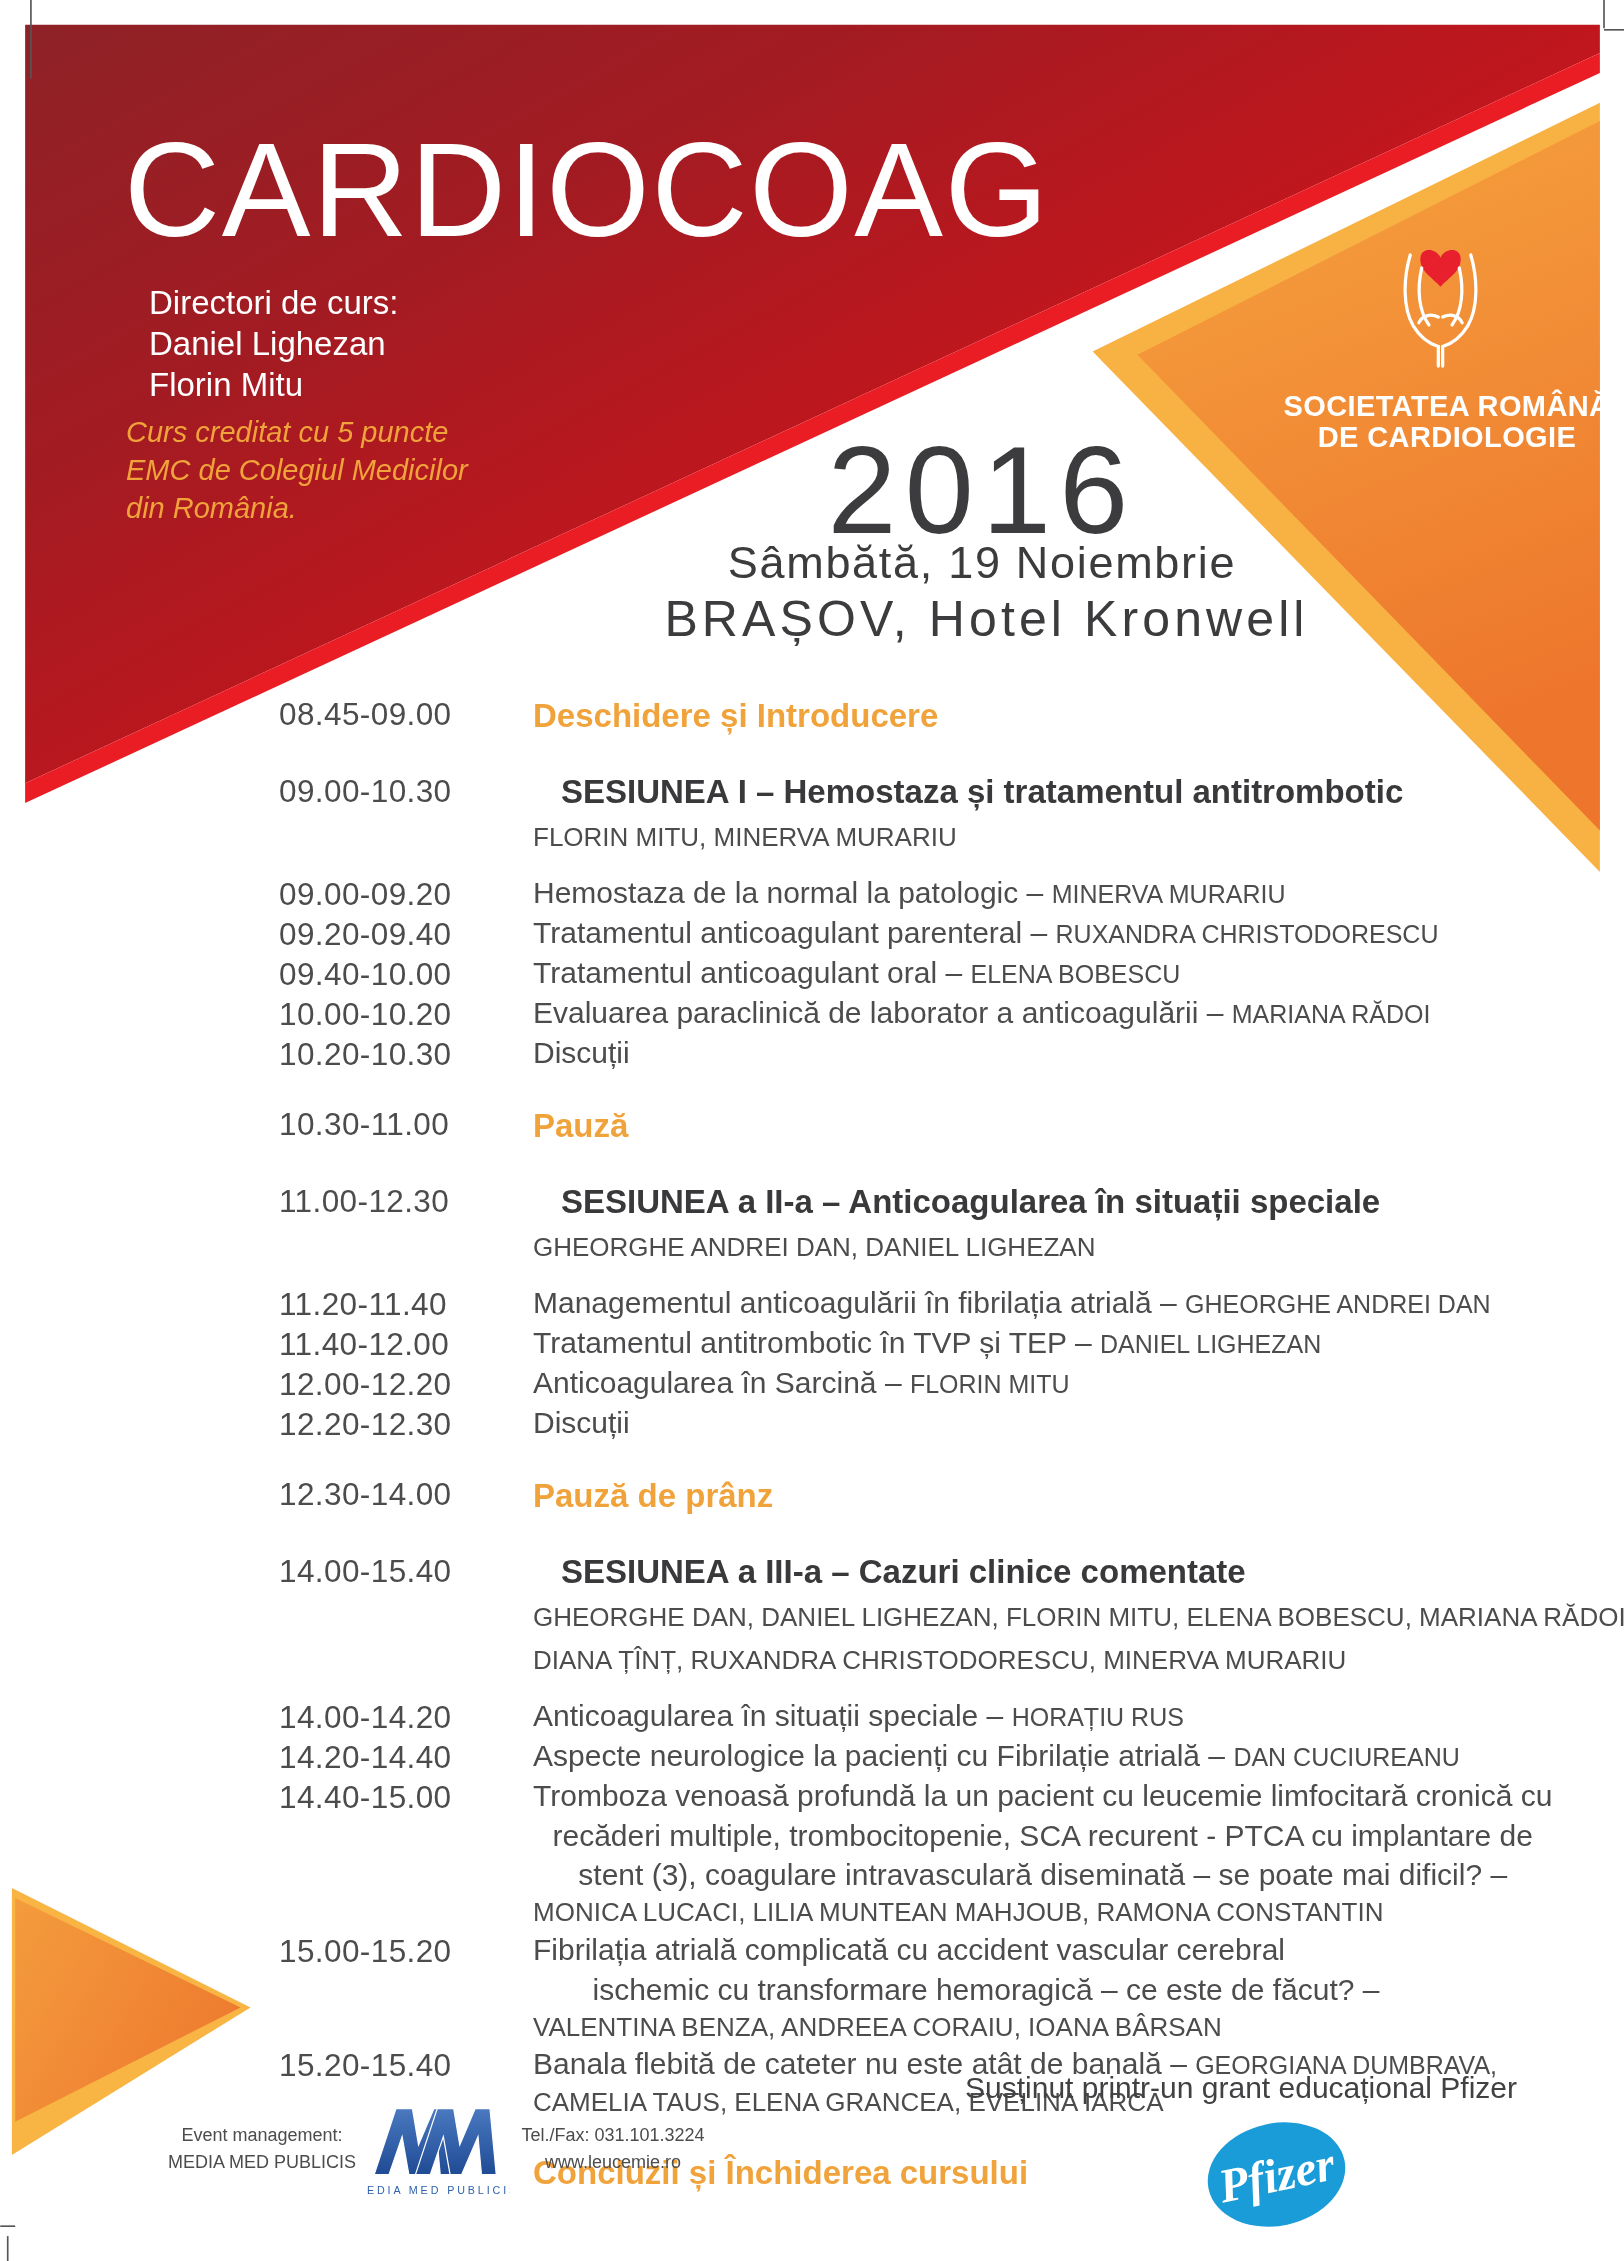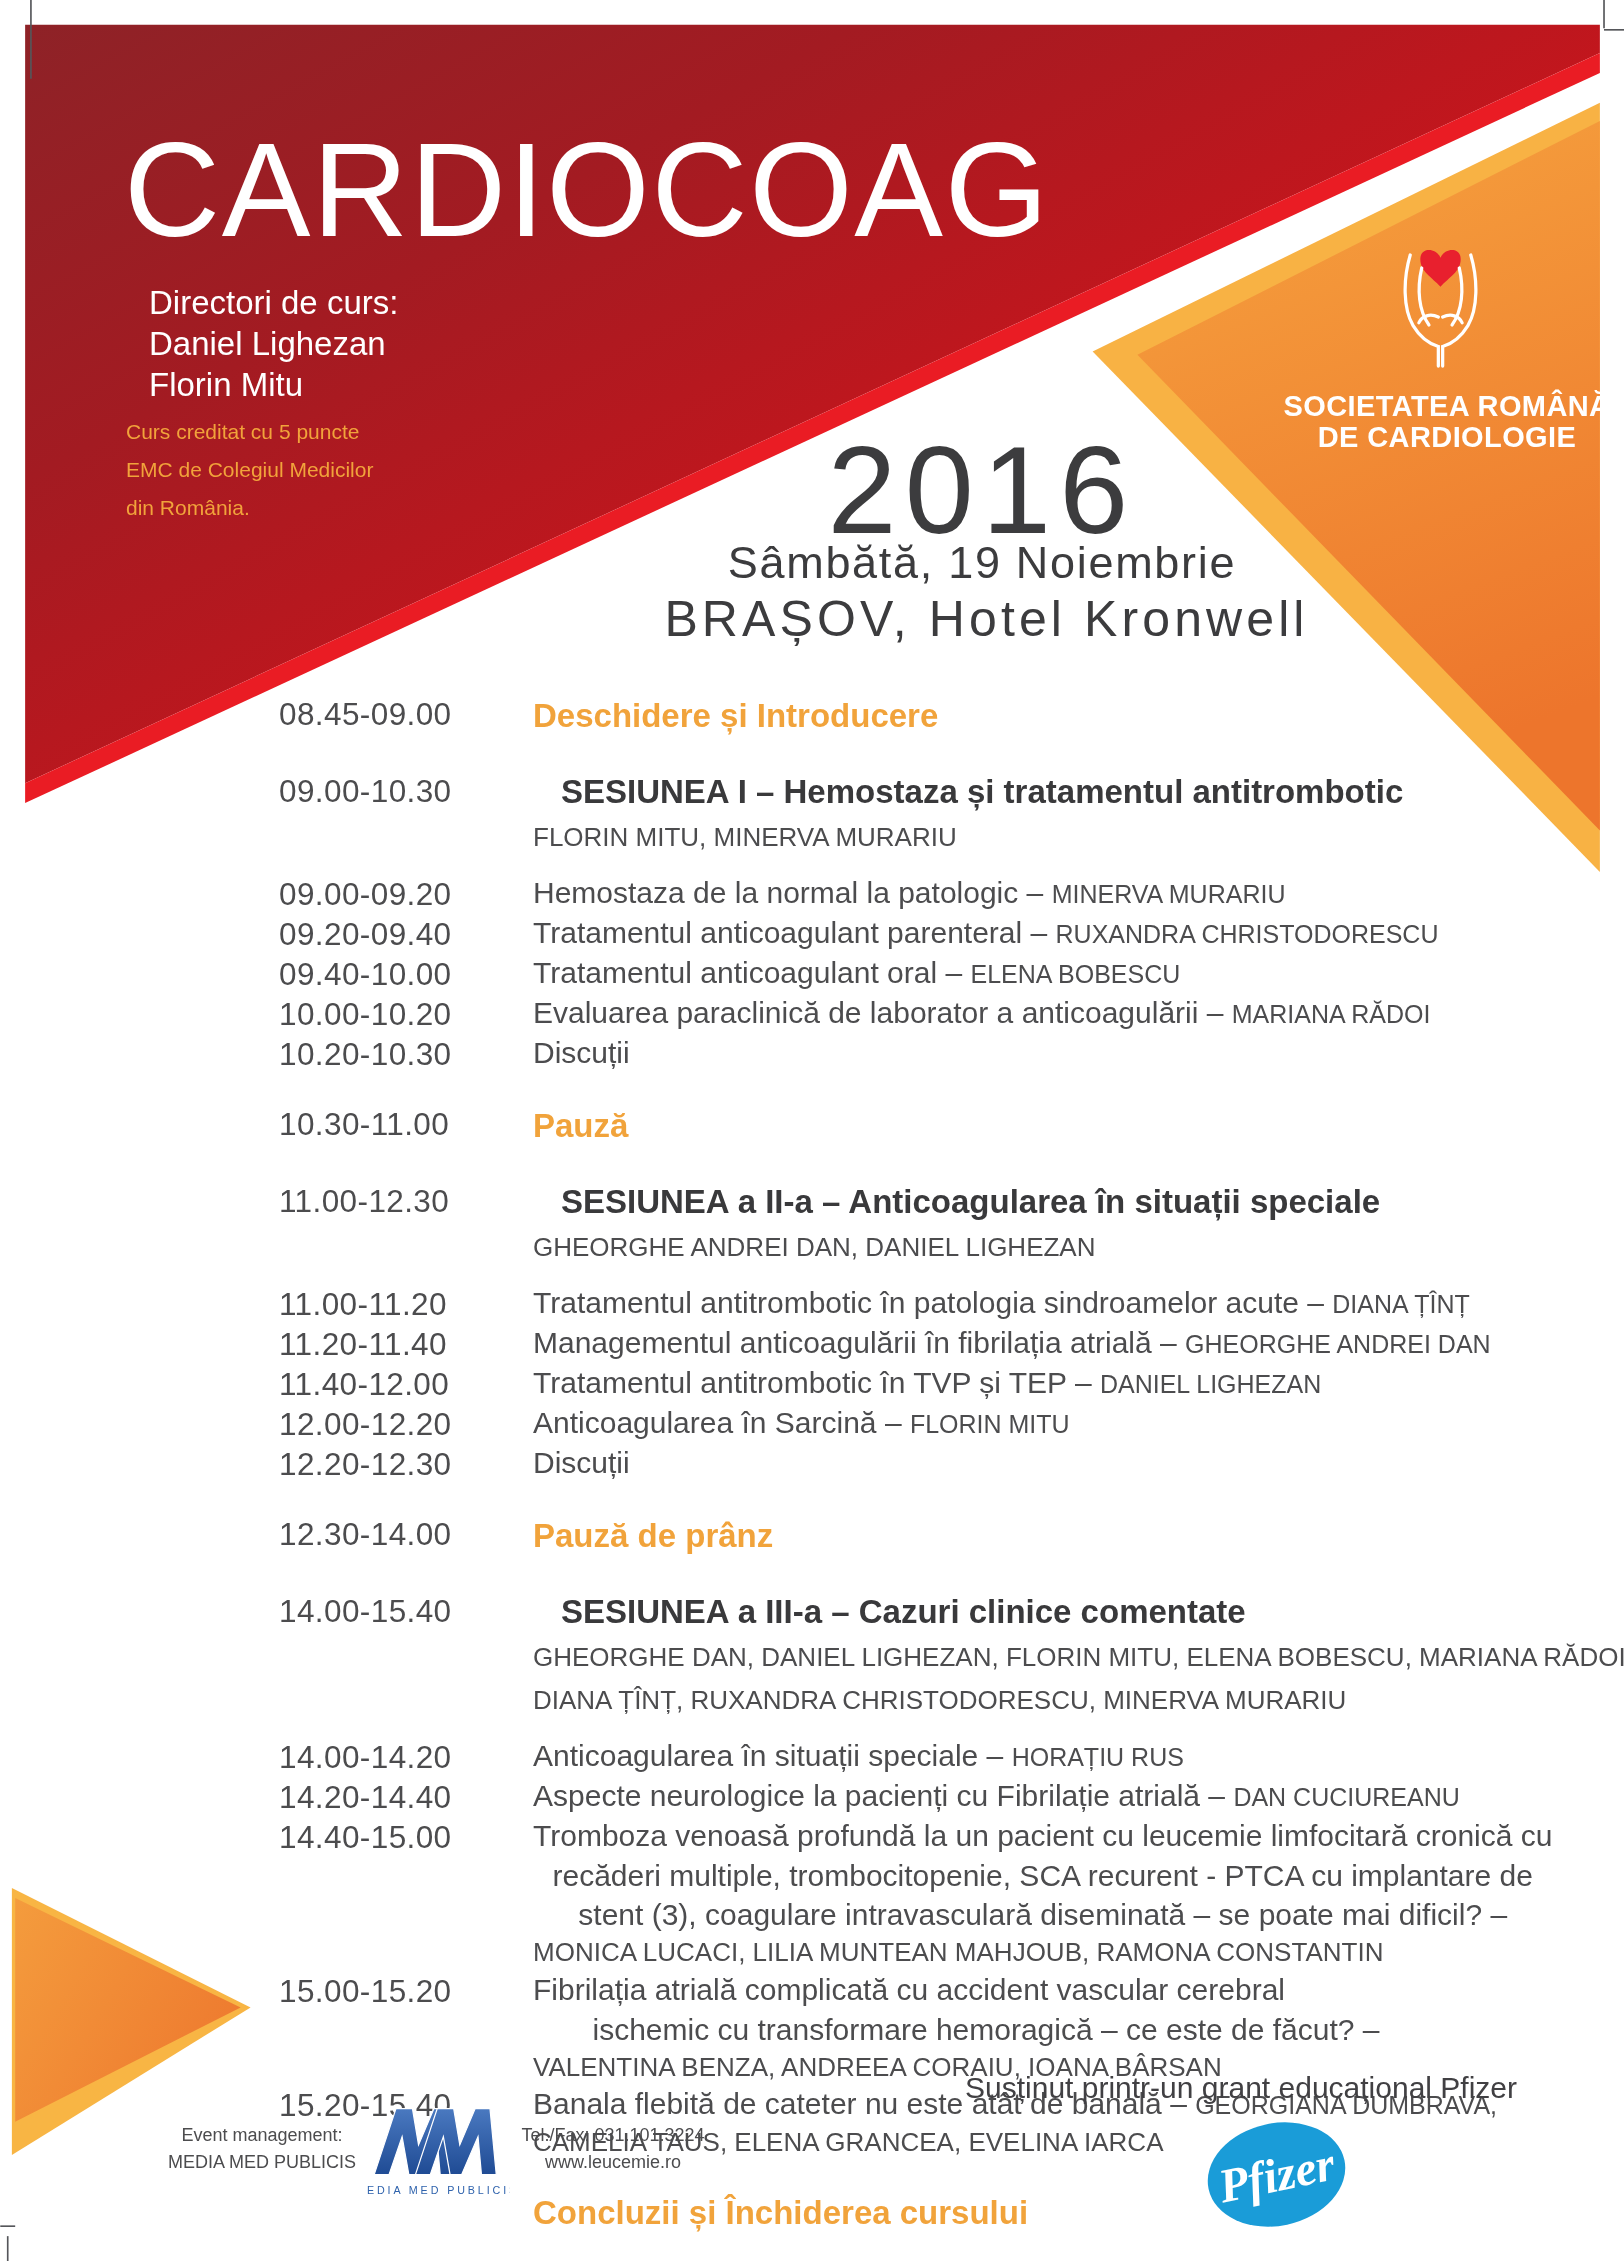--- a/index.html
+++ b/index.html
@@ -4,21 +4,21 @@
 <style>
   html,body{margin:0;padding:0;background:#ffffff;}
   .canvas{position:relative;width:1625px;height:2261px;background:#ffffff;overflow:hidden;
           font-family:"Liberation Sans",sans-serif;}
   .bg{position:absolute;left:0;top:0;z-index:0;}
   .layer{position:absolute;z-index:2;}
 
   
   .main-title{left:124px;top:114px;color:#ffffff;font-size:133px;font-weight:500;letter-spacing:1.7px;white-space:nowrap;}
   .directors{left:126px;top:282px;color:#ffffff;font-size:33px;line-height:41px;white-space:pre-line;margin-left:23px;}
-  .credits{left:126px;top:413px;color:#F1A33B;font-size:21px;line-height:38px;white-space:pre-line;}
+  .credits{left:126px;top:413px;color:#F1A33B;font-size:29px;line-height:38px;white-space:pre-line;font-style:italic;}
   .year{left:746px;top:419px;width:472px;text-align:center;color:#3C3C3E;font-size:124px;font-weight:300;letter-spacing:8.3px;}
   .date-line{left:663px;top:537px;width:638px;text-align:center;color:#3C3C3E;font-size:45px;letter-spacing:1.7px;}
   .loc-line{left:630px;top:590px;width:713px;text-align:center;color:#3C3C3E;font-size:50px;letter-spacing:4.1px;}
 
   
   .soc-icon{left:1368px;top:242px;width:145px;height:137px;}
   .soc-name{left:1281px;top:391px;width:332px;text-align:center;color:#ffffff;
             font-size:29px;font-weight:bold;line-height:31px;white-space:pre-line;letter-spacing:0.4px;}
 
   
@@ -175,26 +175,20 @@
         </div>
       </div>
       <div class="row session">
         <div class="time">11.00-12.30</div>
         <div class="content">
           <div class="line first"><span class="seg session">SESIUNEA a II-a – Anticoagularea în situații speciale</span></div>
           <div class="line names"><span class="seg names">GHEORGHE ANDREI DAN, DANIEL LIGHEZAN</span></div>
         </div>
       </div>
       <div class="row item">
-        <div class="time">11.00-11.20</div>
-        <div class="content">
-          <div class="line first"><span class="seg t">Tratamentul antitrombotic în patologia sindroamelor acute – </span><span class="seg n">DIANA ȚÎNȚ</span></div>
-        </div>
-      </div>
-      <div class="row item">
         <div class="time">11.20-11.40</div>
         <div class="content">
           <div class="line first"><span class="seg t">Managementul anticoagulării în fibrilația atrială – </span><span class="seg n">GHEORGHE ANDREI DAN</span></div>
         </div>
       </div>
       <div class="row item">
         <div class="time">11.40-12.00</div>
         <div class="content">
           <div class="line first"><span class="seg t">Tratamentul antitrombotic în TVP și TEP – </span><span class="seg n">DANIEL LIGHEZAN</span></div>
         </div>

